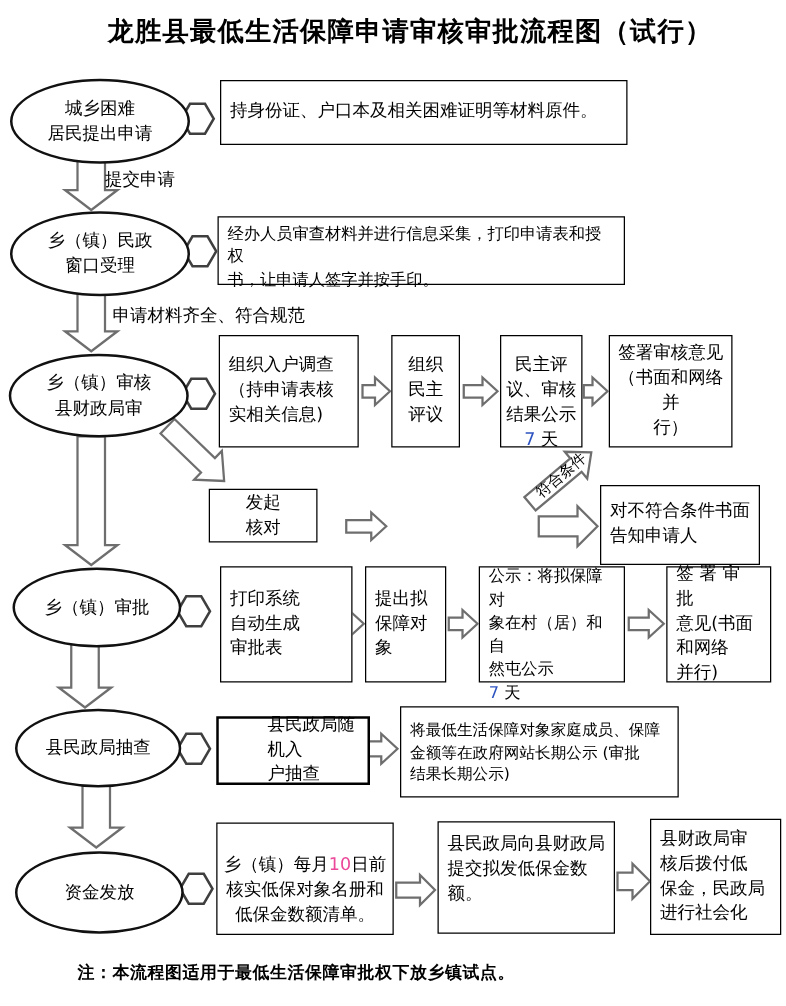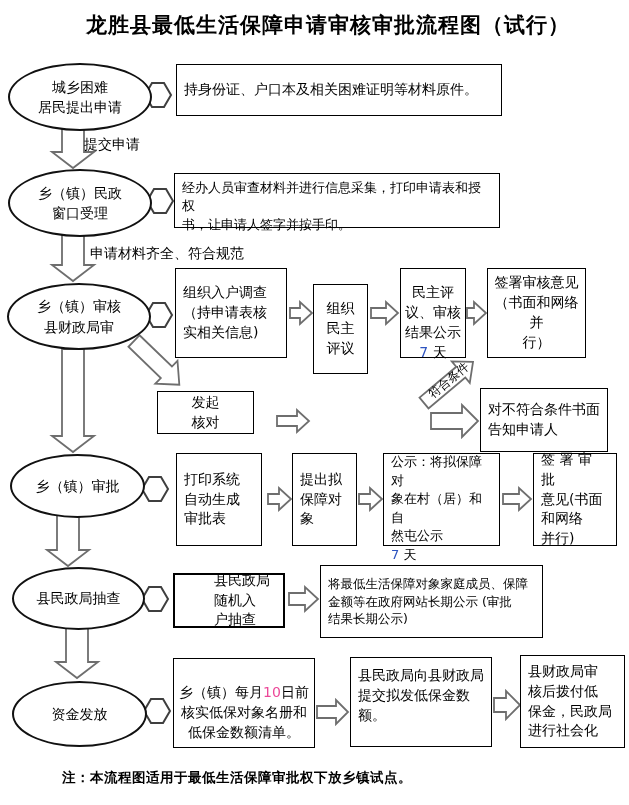--- a/index.html
+++ b/index.html
@@ -96,54 +96,54 @@
   <div class="rot-label" style="left:414px;top:372px;width:70px;">符合条件</div>
 
   <div class="box pad" style="left:176px;top:64px;width:326px;height:52px;">持身份证、户口本及相关困难证明等材料原件。</div>
 
   <div class="box top" style="left:174px;top:173px;width:326px;height:55px;font-size:13px;padding:5px 7px;">经办人员审查材料并进行信息采集，打印申请表和授权
 书，让申请人签字并按手印。</div>
 
   <div class="box pad" style="left:175px;top:268px;width:112px;height:90px;">组织入户调查
 （持申请表核
 实相关信息)</div>
-  <div class="box center" style="left:313px;top:268px;width:55px;height:90px;margin-top:16px;">组织
+  <div class="box center" style="left:313px;top:268px;width:55px;height:90px;">组织
 民主
 评议</div>
   <div class="box center" style="left:400px;top:268px;width:66px;height:90px;"><span>
     <span>民主评
 议、审核
 结果公示
 </span><span class="digit" style="color: rgb(45, 83, 192);">7</span><span> 天</span></span></div>
   <div class="box center" style="left:487px;top:268px;width:99px;height:90px;">签署审核意见
 （书面和网络并
 行）</div>
 
-  <div class="box center" style="left:157px;top:391px;width:97px;height:43px;text-align:right;">发起
+  <div class="box center" style="left:167px;top:391px;width:87px;height:43px;text-align:right;">发起
 核对</div>
   <div class="box pad" style="left:480px;top:388px;width:128px;height:64px;">对不符合条件书面
 告知申请人</div>
 
-  <div class="box pad" style="left:176px;top:453px;width:86px;height:93px;">打印系统
+  <div class="box pad" style="left:176px;top:453px;width:106px;height:93px;">打印系统
 自动生成
 审批表</div>
   <div class="box pad" style="left:292px;top:453px;width:65px;height:93px;">提出拟
 保障对
 象</div>
   <div class="box pad" style="left:383px;top:453px;width:117px;height:93px;font-size:13px;"><span>
     <span>公示：将拟保障对
 象在村（居）和自
 然屯公示
 </span><span class="digit" style="color: rgb(45, 83, 192);">7</span><span> 天</span></span></div>
   <div class="box pad" style="left:533px;top:453px;width:84px;height:93px;">签 署 审 批
 意见(书面
 和网络
 并行)</div>
 
-  <div class="box pad thick" style="left:173px;top:573px;width:112px;height:55px;padding-left:39px;">县民政局随机入
+  <div class="box pad thick" style="left:173px;top:573px;width:123px;height:55px;padding-left:39px;">县民政局随机入
 户抽查</div>
   <div class="box pad" style="left:320px;top:565px;width:223px;height:73px;font-size:12.5px;">将最低生活保障对象家庭成员、保障
 金额等在政府网站长期公示  (审批
 结果长期公示)</div>
 
   <div class="box center" style="left:173px;top:658px;width:142px;height:90px;"><span>
     <span>乡（镇）每月</span><span class="digit" style="color: #ec4899;">10</span><span>日前
 核实低保对象名册和
 低保金数额清单。</span></span></div>
   <div class="box top pad" style="left:350px;top:657px;width:142px;height:90px;padding-top:8px;">县民政局向县财政局

